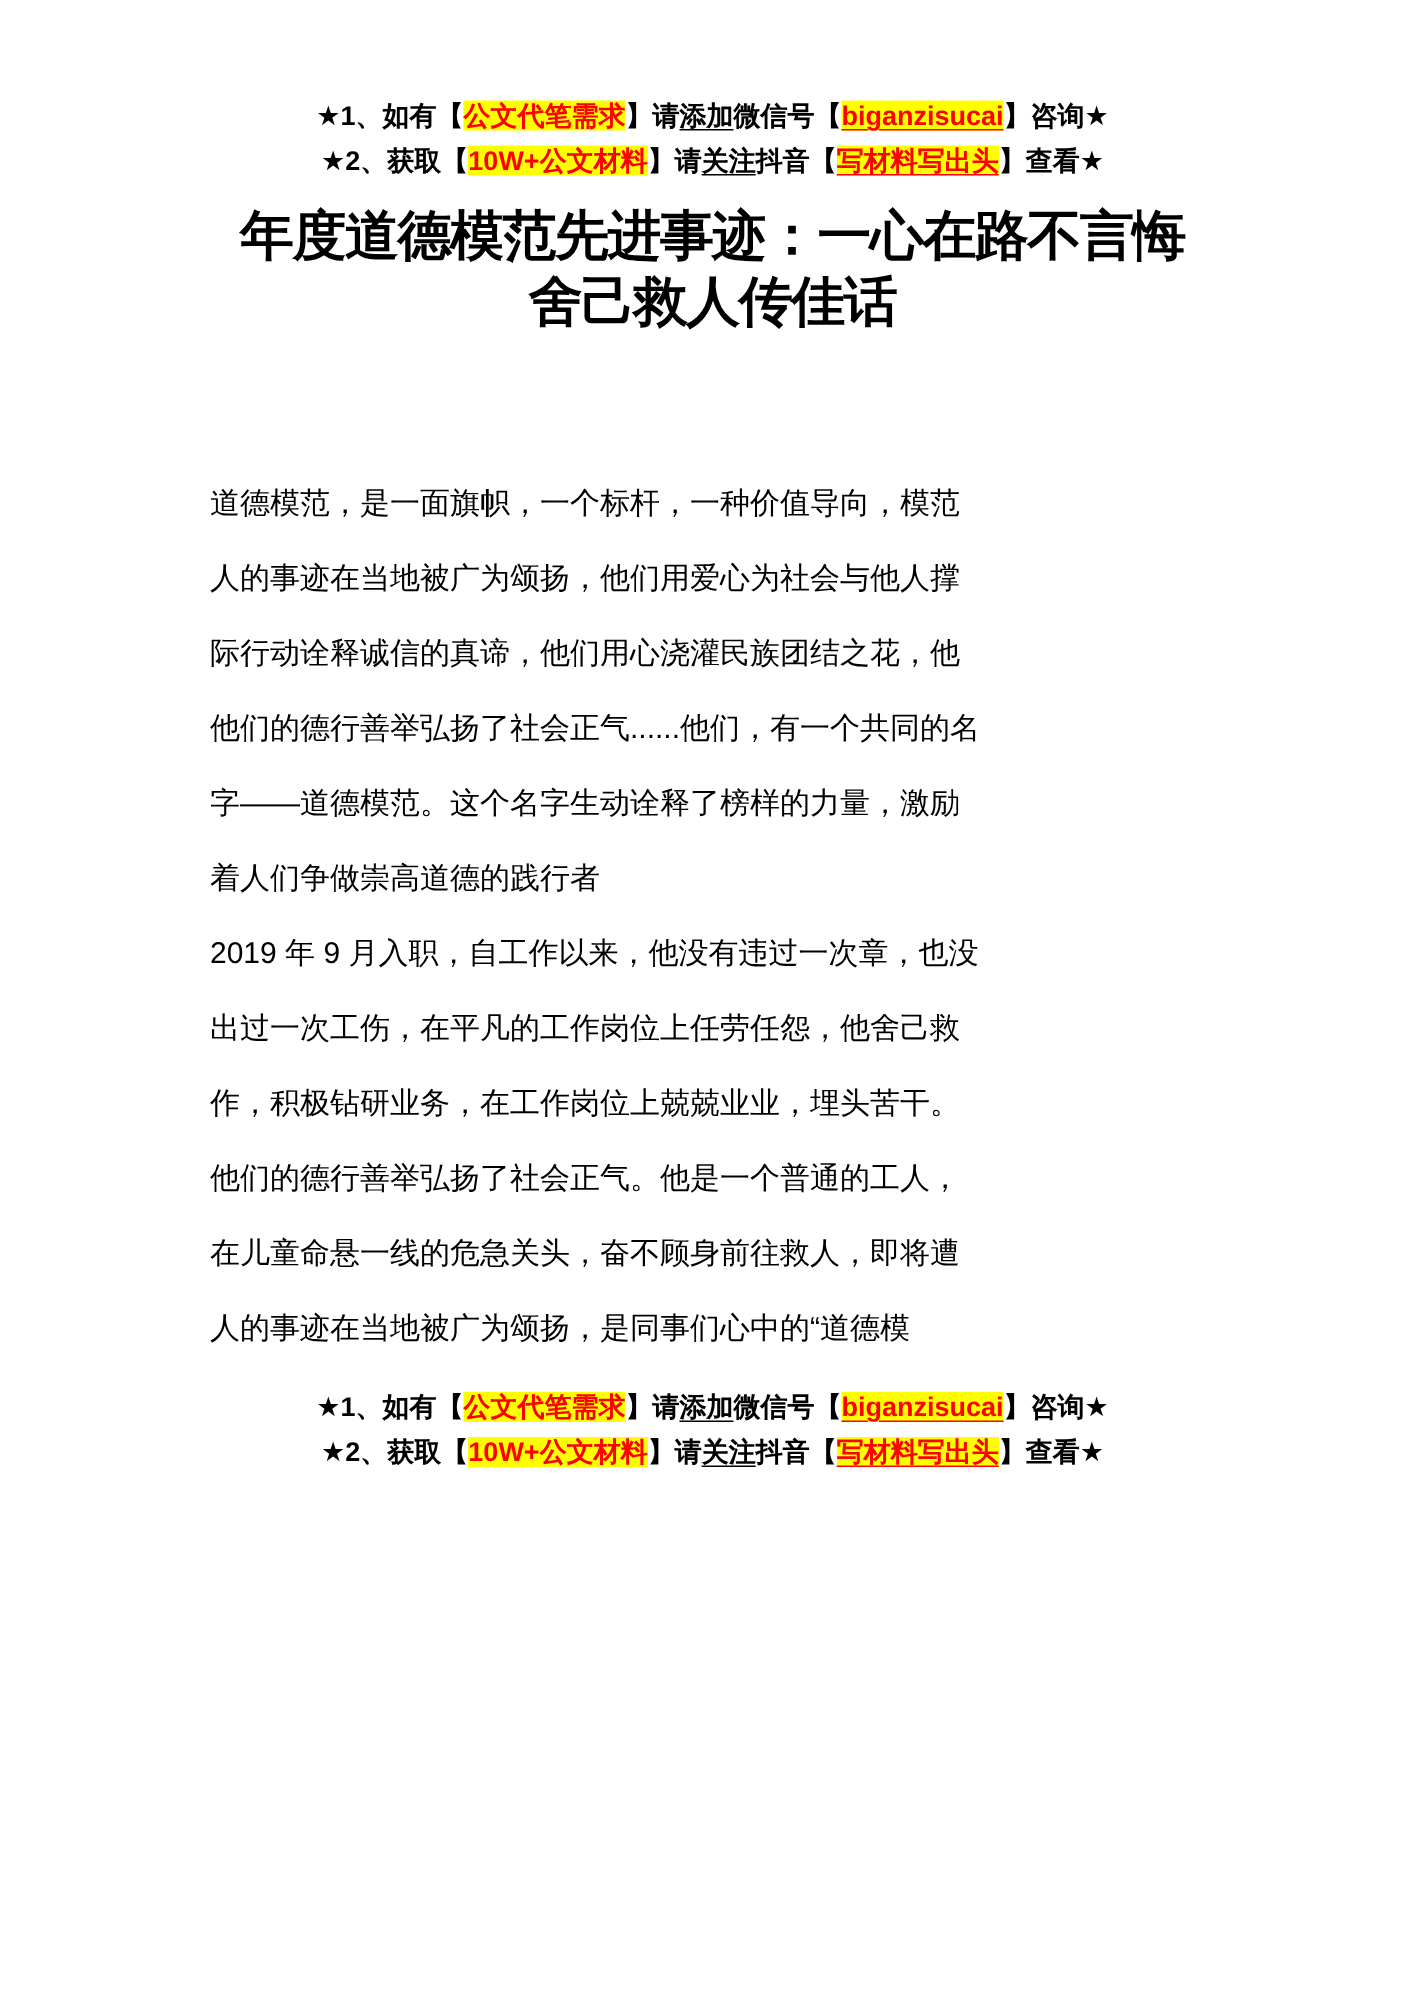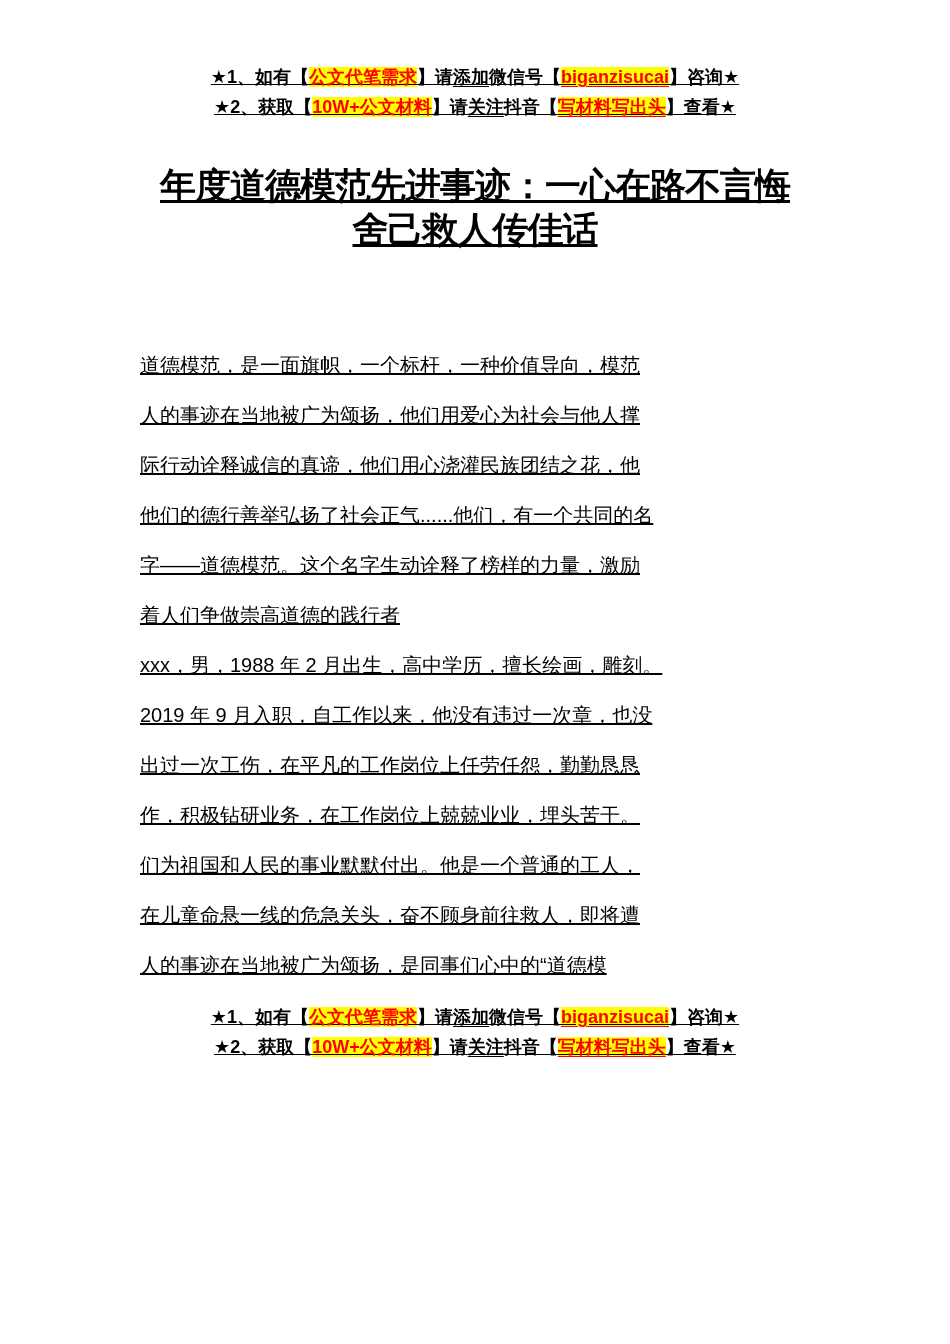--- a/index.html
+++ b/index.html
@@ -16,21 +16,20 @@
     background: var(--page_bg);
     color: var(--text);
     font-family: "Liberation Sans", "DejaVu Sans", sans-serif;
   }
   .page {
     position: relative;
     width: 950px;
     height: 1344px;
     background: var(--page_bg);
     overflow: hidden;
-    text-decoration: underline;
   }
   
   .promo {
     text-align: center;
     font-weight: 700;
     font-size: 18px;
     line-height: 30px;
     color: var(--text);
     white-space: nowrap;
   }
@@ -41,21 +40,21 @@
   .promo .u { text-decoration: underline; text-underline-offset: 3px; }
   
   .title {
     text-align: center;
     font-weight: 900;
     font-size: 36px;
     line-height: 44px;
     letter-spacing: -1px;
     white-space: nowrap;
   }
-  .title-1 { margin-top: 42px; }
+  .title-1 { margin-top: 13px; }
   .title-2 { }
   
   .body-text {
     margin: 88px 0 0 140px;
     width: 680px;
     font-size: 20px;
     line-height: 50px;
     font-weight: 400;
   }
   .body-line { white-space: nowrap; }
@@ -77,25 +76,24 @@
   <div class="title title-1">年度道德模范先进事迹：一心在路不言悔</div>
   <div class="title title-2">舍己救人传佳话</div>
 
   <div class="body-text">
     <div class="body-line">道德模范，是一面旗帜，一个标杆，一种价值导向，模范</div>
     <div class="body-line">人的事迹在当地被广为颂扬，他们用爱心为社会与他人撑</div>
     <div class="body-line">际行动诠释诚信的真谛，他们用心浇灌民族团结之花，他</div>
     <div class="body-line">他们的德行善举弘扬了社会正气......他们，有一个共同的名</div>
     <div class="body-line">字——道德模范。这个名字生动诠释了榜样的力量，激励</div>
     <div class="body-line">着人们争做崇高道德的践行者</div>
-    <div class="body-line">xxx，男，1988 年 2 月出生，高中学历，擅长绘画，雕刻。</div>
     <div class="body-line">2019 年 9 月入职，自工作以来，他没有违过一次章，也没</div>
-    <div class="body-line">出过一次工伤，在平凡的工作岗位上任劳任怨，勤勤恳恳</div>
+    <div class="body-line">出过一次工伤，在平凡的工作岗位上任劳任怨，他舍己救</div>
     <div class="body-line">作，积极钻研业务，在工作岗位上兢兢业业，埋头苦干。</div>
-    <div class="body-line">们为祖国和人民的事业默默付出。他是一个普通的工人，</div>
+    <div class="body-line">他们的德行善举弘扬了社会正气。他是一个普通的工人，</div>
     <div class="body-line">在儿童命悬一线的危急关头，奋不顾身前往救人，即将遭</div>
     <div class="body-line">人的事迹在当地被广为颂扬，是同事们心中的“道德模</div>
   </div>
 
   <div class="promo promo-bottom">
     <div class="promo-line">
       <span>★1、如有【</span><span class="hl red">公文代笔需求</span><span>】请</span><span class="u">添加</span><span>微信号【</span><span class="hl red u">biganzisucai</span><span>】咨询★</span>
     </div>
     <div class="promo-line">
       <span>★2、获取【</span><span class="hl red">10W+公文材料</span><span>】请</span><span class="u">关注</span><span>抖音【</span><span class="hl red u">写材料写出头</span><span>】查看★</span>

